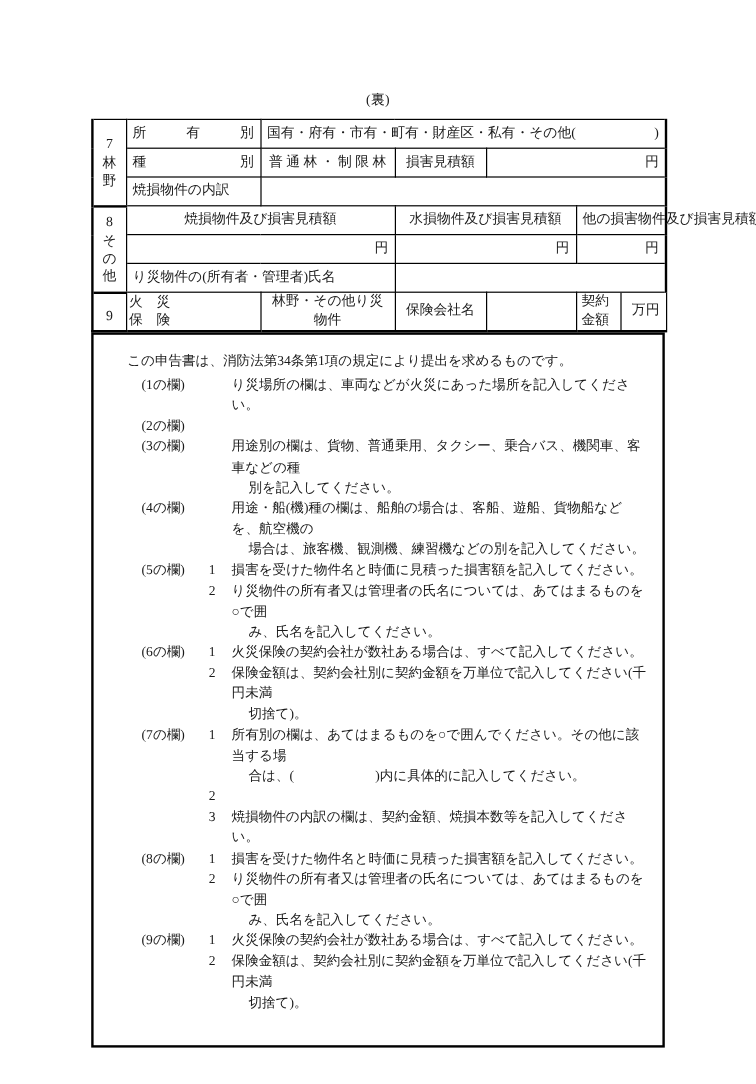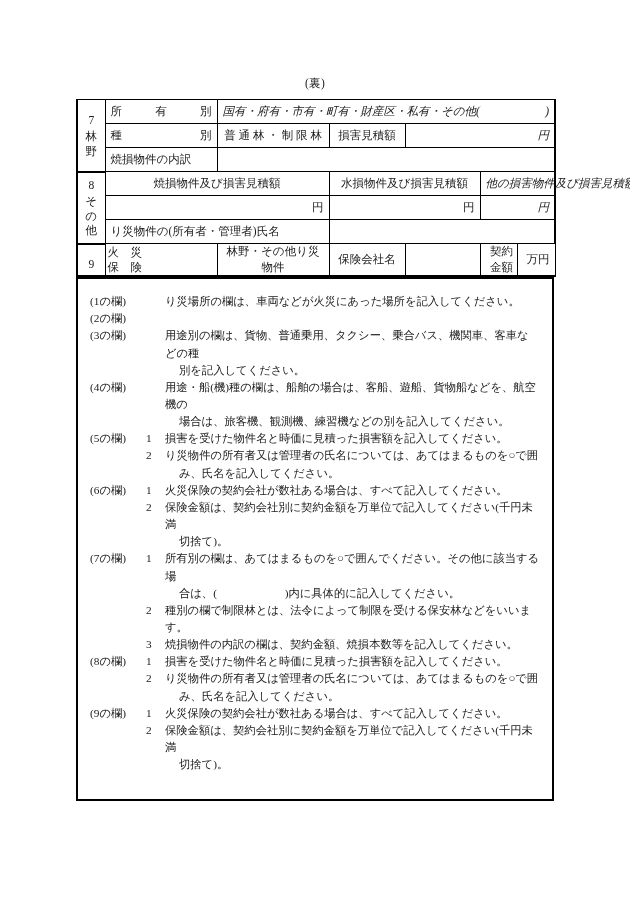--- a/index.html
+++ b/index.html
@@ -48,21 +48,21 @@
     border: 1px solid #000;
     padding: 0 5px;
     font-size: 11.5px;
     line-height: 1.35;
     vertical-align: middle;
     height: 24px;
     box-sizing: border-box;
   }
   
   .grp-top td { border-top: 2px solid #000; }
-  .outer-right { border-right: 2px solid #000 !important; font-style: italic; }
+  .outer-right { border-right: 2px solid #000 !important; }
 
   .num-cell {
     width: 28px;
     text-align: center;
     vertical-align: top;
     padding-top: 6px;
     border-left: 2px solid #000 !important;
   }
   .num-cell .n {
     display: block;
@@ -112,20 +112,21 @@
   .note-row {
     display: flex;
     align-items: flex-start;
     font-size: 11.3px;
     line-height: 1.52;
   }
   .note-col {
     width: 56px;
     flex: 0 0 56px;
     white-space: nowrap;
+    margin-left: 28px;
   }
   .note-idx {
     width: 19px;
     flex: 0 0 19px;
     white-space: nowrap;
   }
   .note-body {
     flex: 1 1 auto;
   }
   .note-body .cont {
@@ -222,33 +223,34 @@
           <span class="vert">火　災</span>
           <span class="vert">保　険</span>
         </td>
         <td style="border-bottom:2px solid #000" class="center">林野・その他り災物件</td>
         <td style="border-bottom:2px solid #000" class="center">保険会社名</td>
         <td style="border-bottom:2px solid #000"></td>
         <td style="border-bottom:2px solid #000;padding:0">
           <table style="border-collapse:collapse;width:100%;table-layout:fixed">
             <tbody>
                   <tr>
-              <td style="border:none;border-right:1px solid #000;text-align:right;font-size:11.5px;padding:0 4px;height:22px">契約金額</td>
+              <td style="border:none;border-right:1px solid #000;text-align:left;font-size:11.5px;padding:0 4px;height:22px">契約金額</td>
               <td style="border:none;text-align:right;font-size:11.5px;padding:0 5px;height:22px">万円</td>
             </tr>
           </tbody>
               </table>
         </td>
       </tr>
 
       </tbody>
     </table>
 
     <div class="notes">
 
+      <p class="intro">この申告書は、消防法第34条第1項の規定により提出を求めるものです。</p>
 
 
       <div>
 
         <div class="note-row">
           <span class="note-col">(1の欄)</span>
           <span class="note-idx"></span>
           <span class="note-body">り災場所の欄は、車両などが火災にあった場所を記入してください。</span>
         </div>
 
@@ -310,21 +312,20 @@
           <span class="note-idx">1</span>
           <span class="note-body">
             <span>所有別の欄は、あてはまるものを○で囲んでください。その他に該当する場</span>
             <span class="cont">合は、(　　　　　　)内に具体的に記入してください。</span>
           </span>
         </div>
 
         <div class="note-row">
           <span class="note-col"></span>
           <span class="note-idx">2</span>
-          <span class="note-body">種別の欄で制限林とは、法令によって制限を受ける保安林などをいいます。</span>
         </div>
 
         <div class="note-row">
           <span class="note-col"></span>
           <span class="note-idx">3</span>
           <span class="note-body">焼損物件の内訳の欄は、契約金額、焼損本数等を記入してください。</span>
         </div>
 
         <div class="note-row">
           <span class="note-col">(8の欄)</span>

